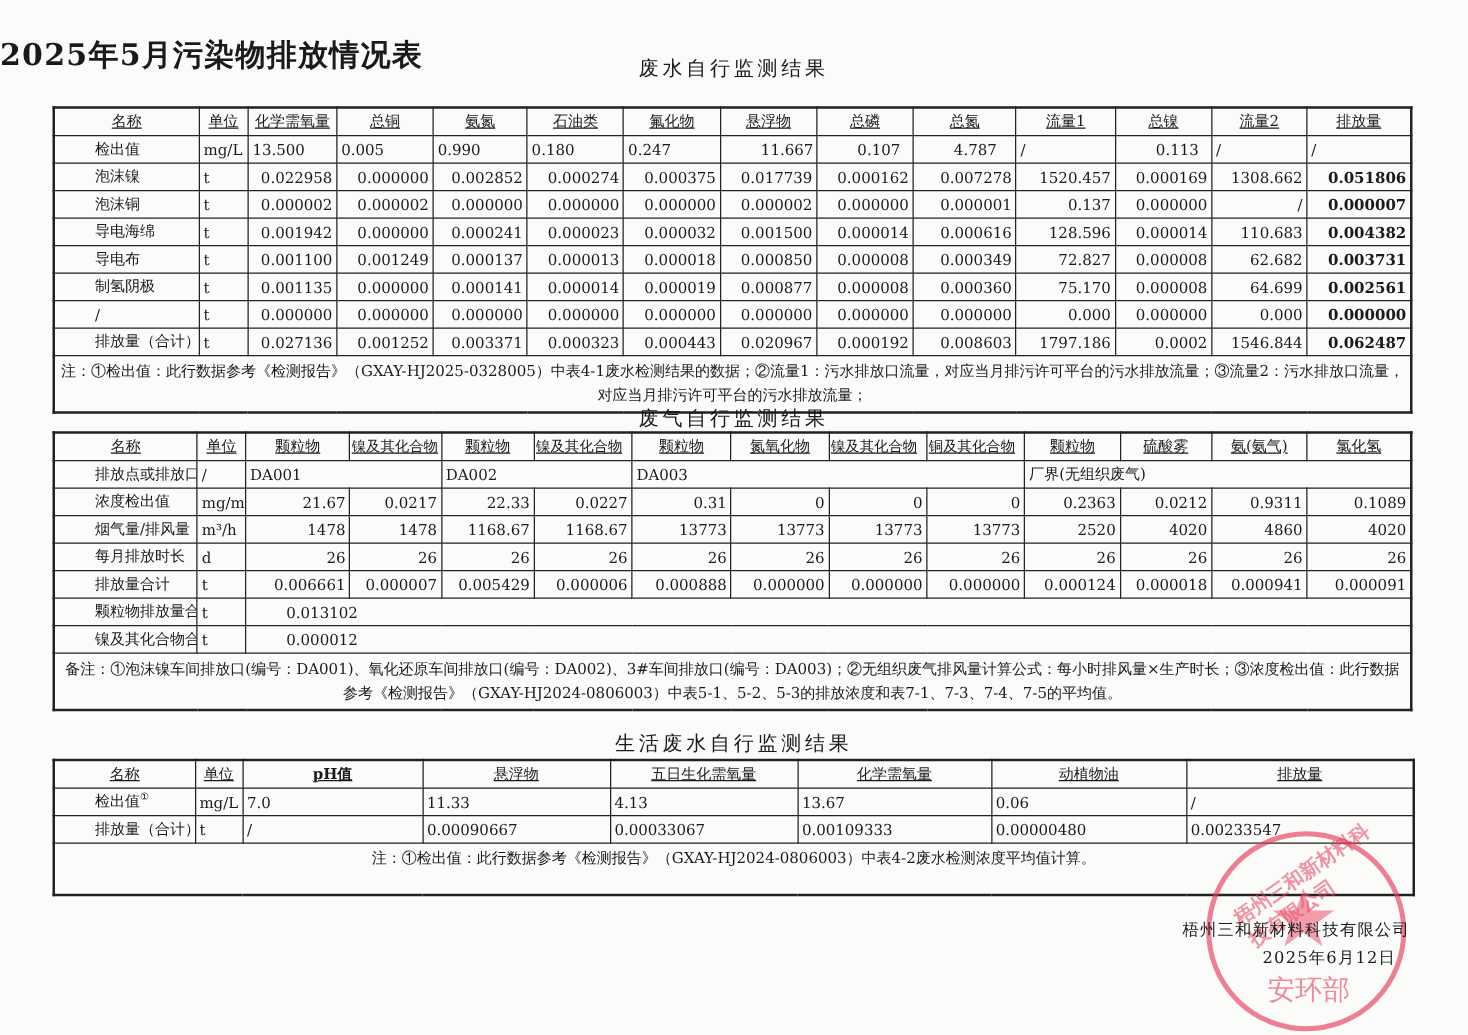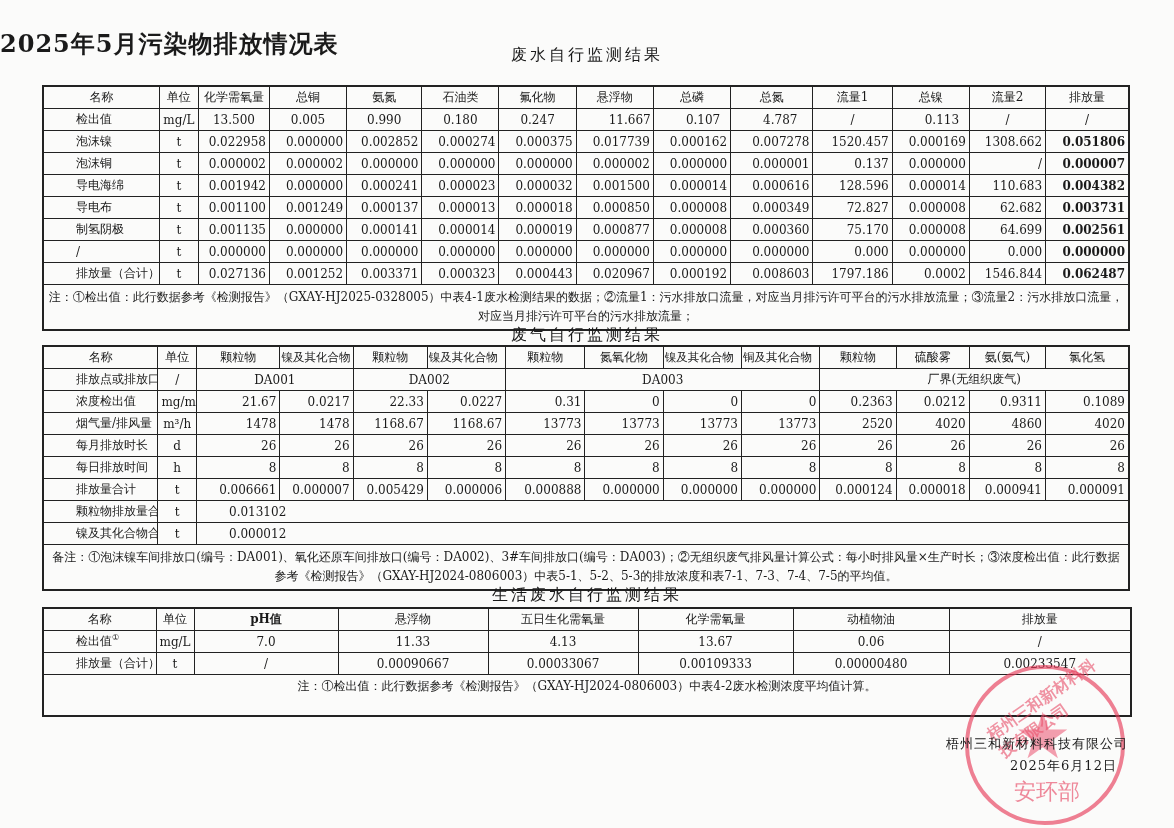--- a/index.html
+++ b/index.html
@@ -15,23 +15,23 @@
     position: absolute; left: 0; width: 1174px; text-align: center; font-size: 16px; letter-spacing: 3px;
   }
   table {
     position: absolute; left: 42px; width: 1088px; border-collapse: collapse; table-layout: fixed;
     font-size: 12px;
   }
   td, th {
     border: 1px solid #222; padding: 0 3px; height: 21px; white-space: nowrap; overflow: hidden;
     font-weight: normal;
   }
-  th { text-align: center; }
+  th { text-align: center; text-decoration: underline; }
   td.l { text-align: left; padding-left: 32px; }
-  td.c { text-align: center; }
+  td.c { text-align: left; }
   td.r { text-align: right; }
   td.b { font-weight: bold; }
   td.note { text-align: center; white-space: normal; line-height: 19px; padding: 2px 3px; font-size: 12px; }
   .outer { border: 2px solid #222; }
   sup { font-size: 8px; }
   .sig { position: absolute; font-size: 13px; letter-spacing: 1px; }
   .stamp {
     position: absolute; left: 965px; top: 665px; width: 160px; height: 160px; border-radius: 50%;
     border: 4px solid rgba(230,60,90,0.65); box-sizing: border-box;
   }
@@ -301,36 +301,20 @@
         <td class="r">26</td>
         <td class="r">26</td>
         <td class="r">26</td>
         <td class="r">26</td>
         <td class="r">26</td>
         <td class="r">26</td>
         <td class="r">26</td>
         <td class="r">26</td>
       </tr>
       <tr>
-        <td class="l">每日排放时间</td>
-        <td class="c">h</td>
-        <td class="r">8</td>
-        <td class="r">8</td>
-        <td class="r">8</td>
-        <td class="r">8</td>
-        <td class="r">8</td>
-        <td class="r">8</td>
-        <td class="r">8</td>
-        <td class="r">8</td>
-        <td class="r">8</td>
-        <td class="r">8</td>
-        <td class="r">8</td>
-        <td class="r">8</td>
-      </tr>
-      <tr>
         <td class="l">排放量合计</td>
         <td class="c">t</td>
         <td class="r">0.006661</td>
         <td class="r">0.000007</td>
         <td class="r">0.005429</td>
         <td class="r">0.000006</td>
         <td class="r">0.000888</td>
         <td class="r">0.000000</td>
         <td class="r">0.000000</td>
         <td class="r">0.000000</td>

